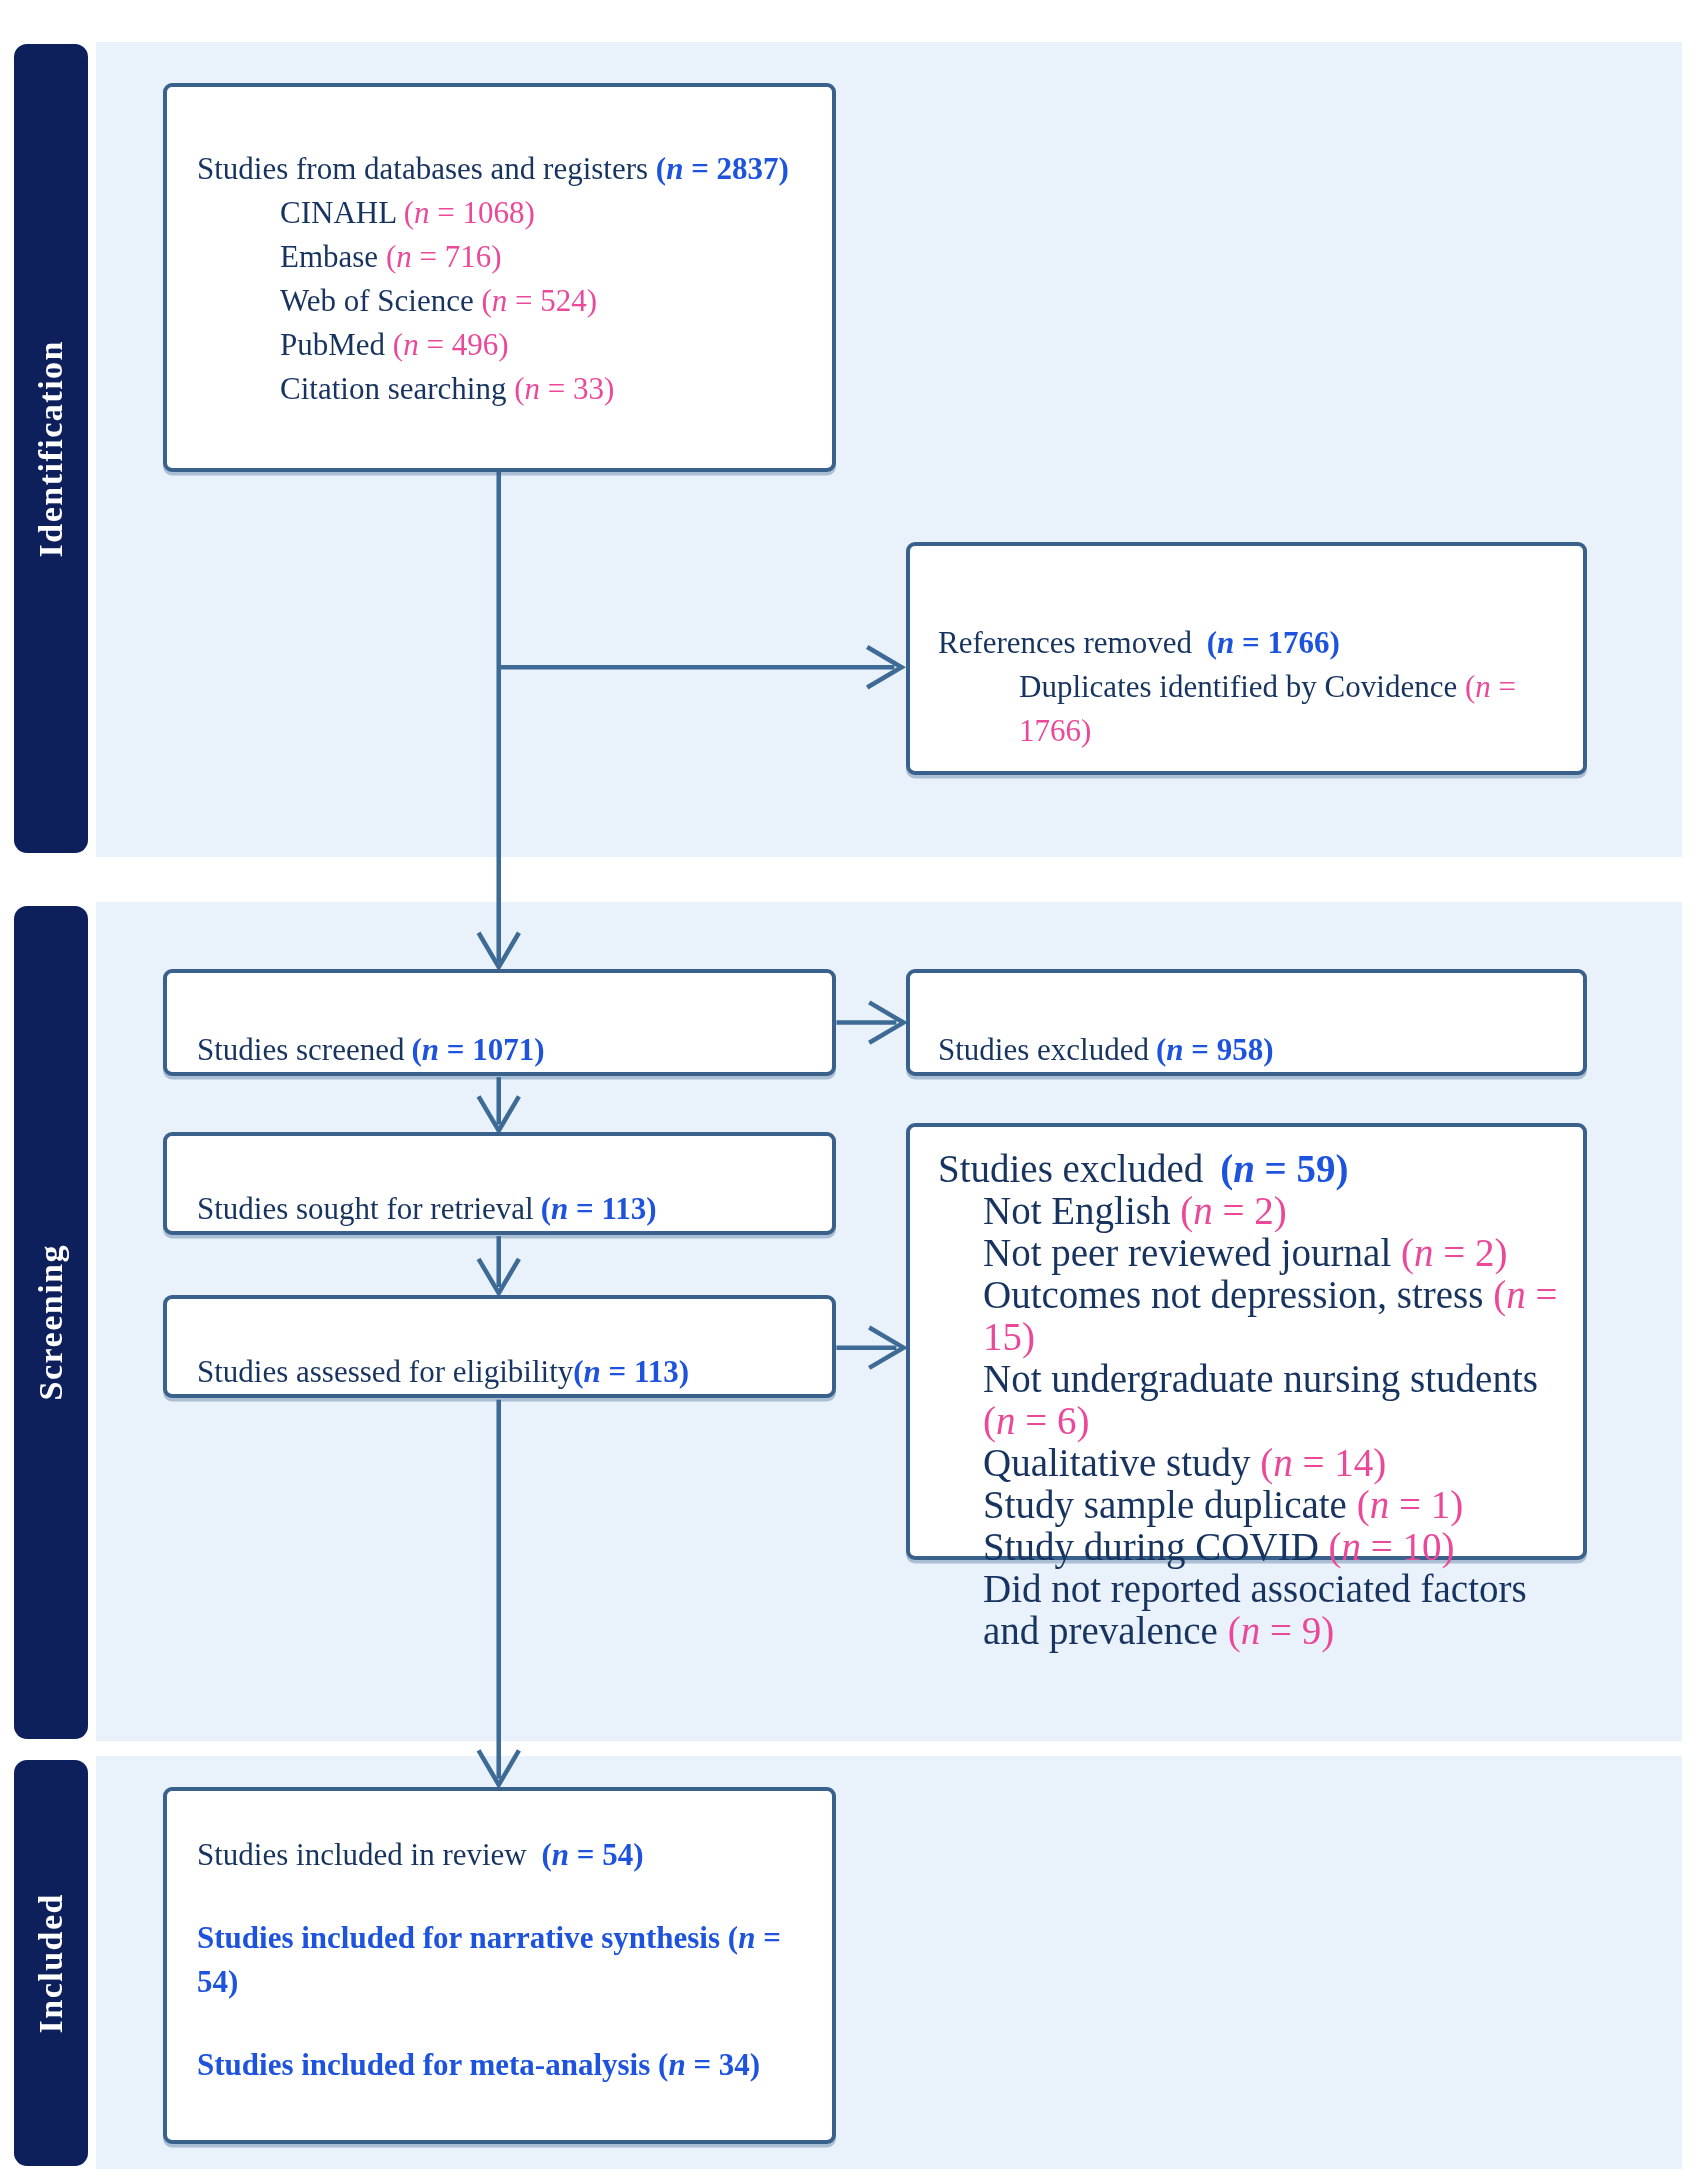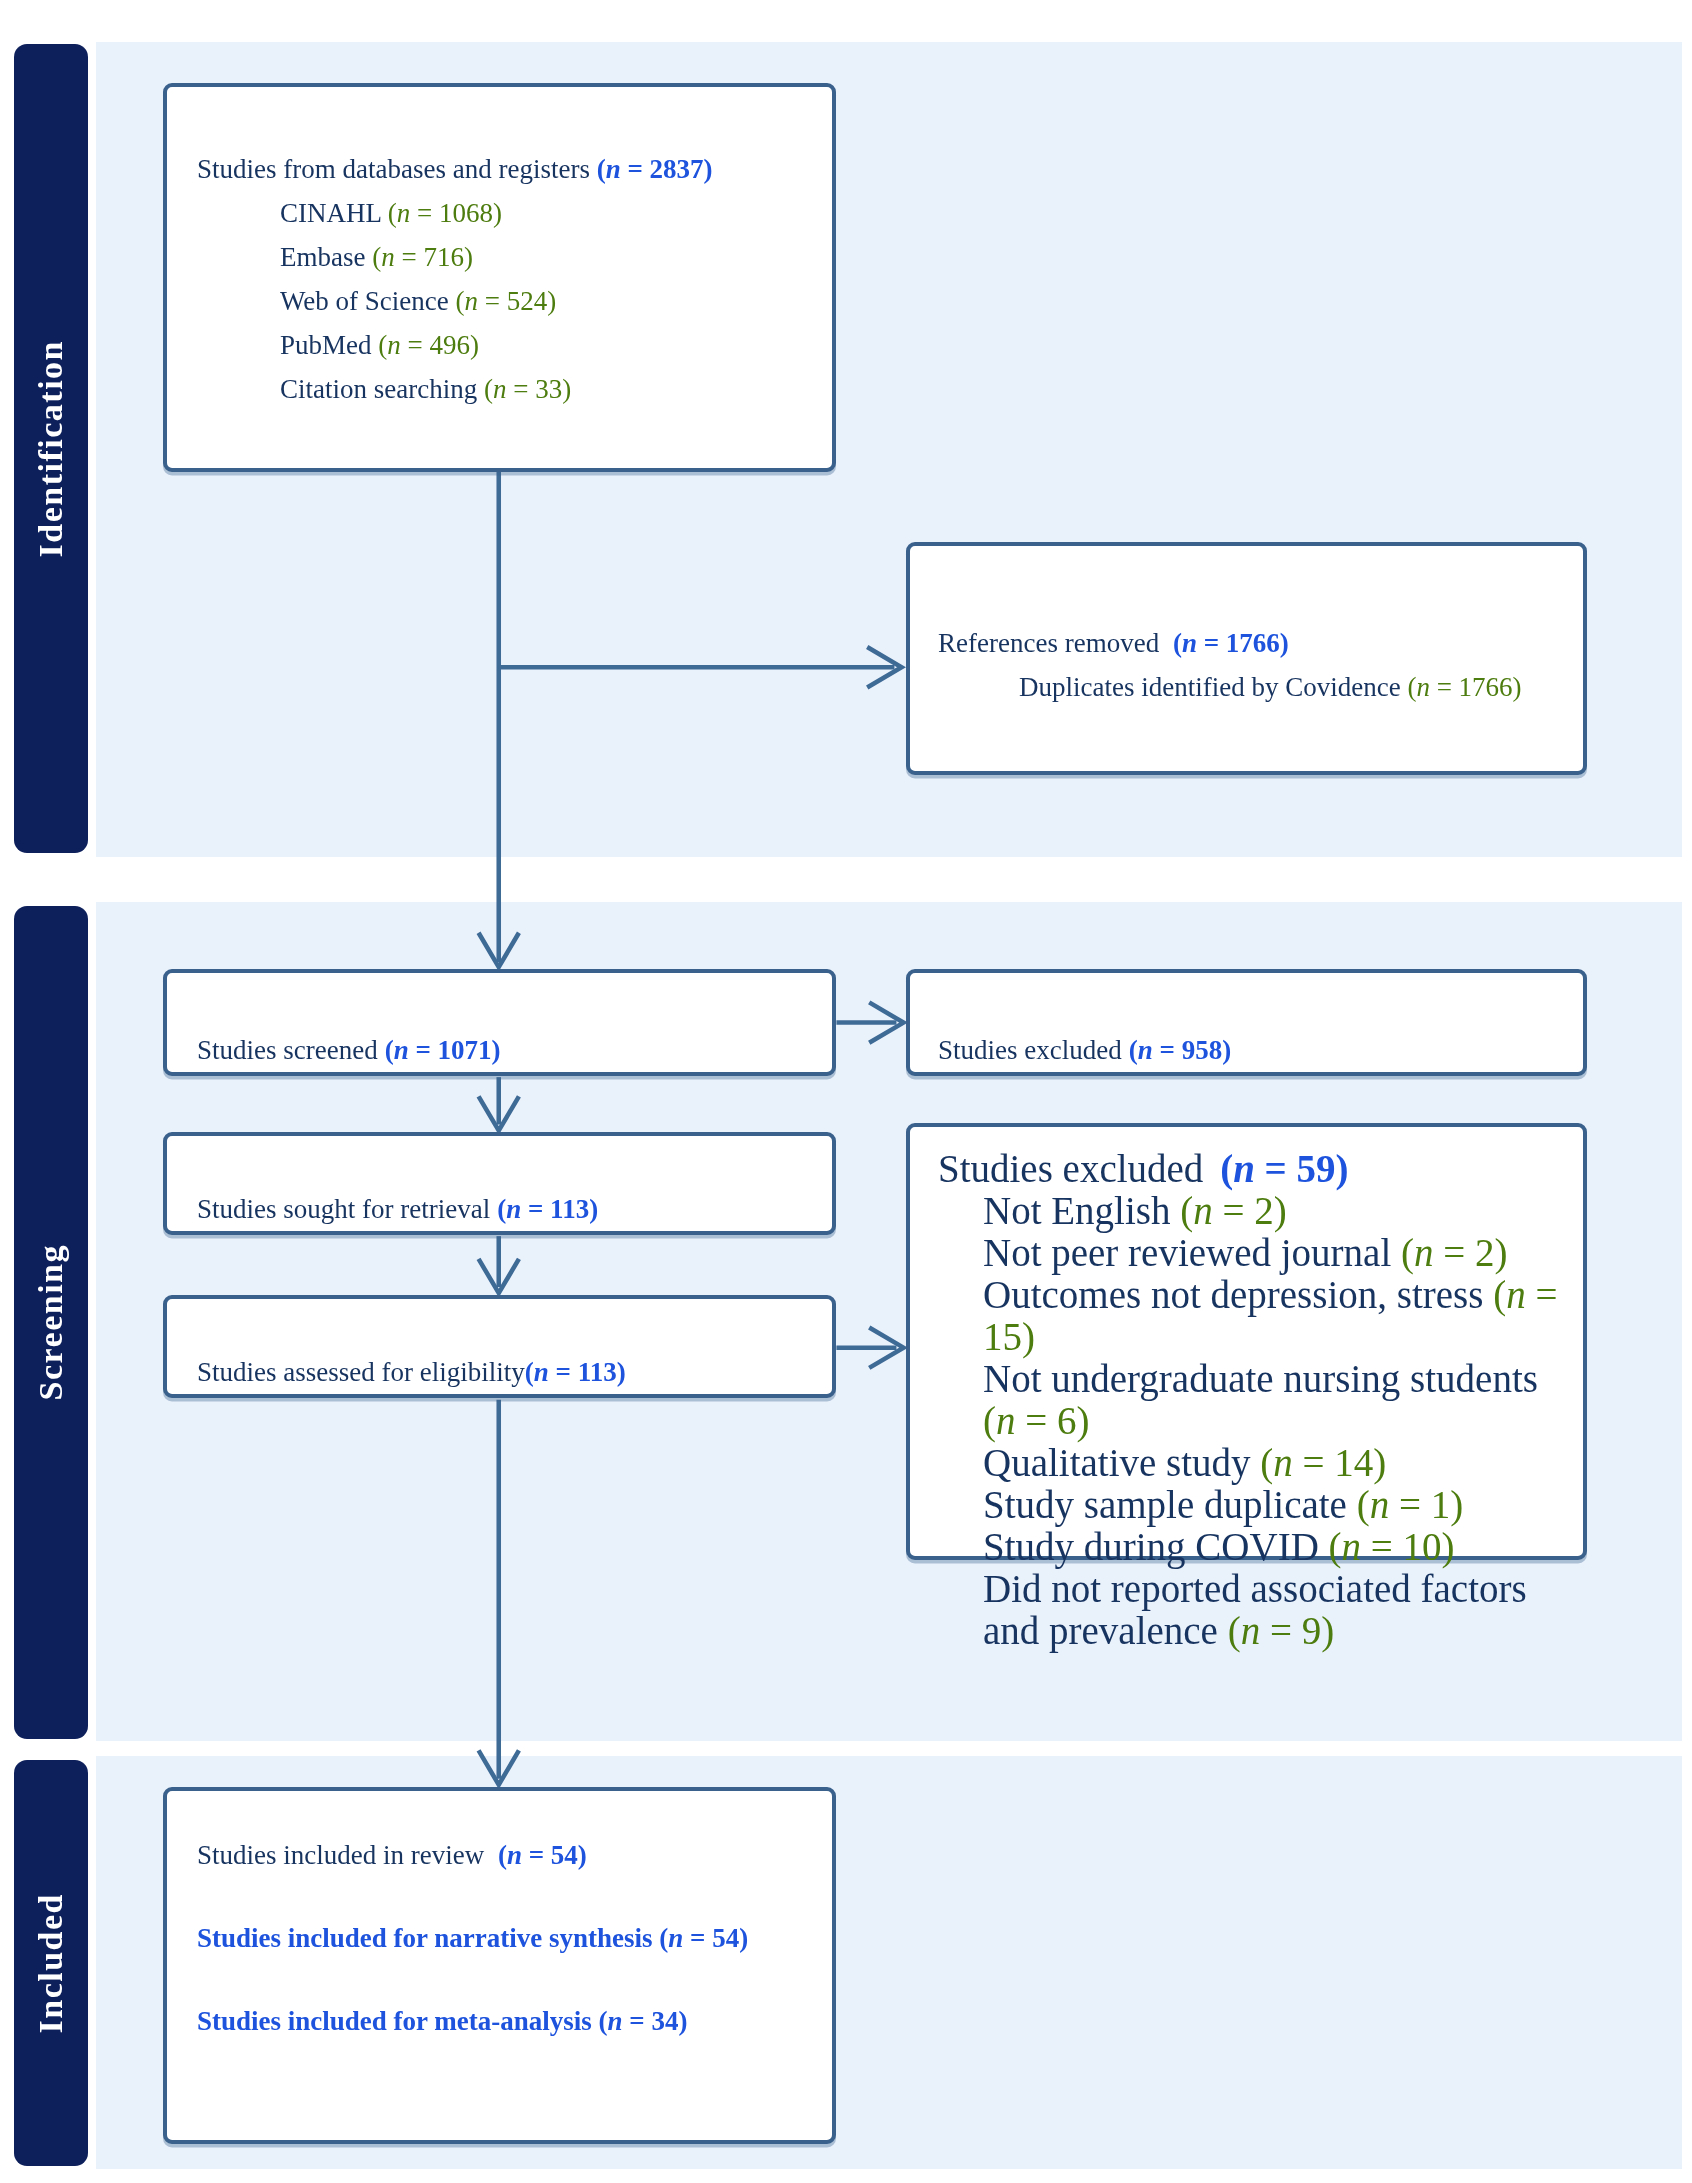--- a/index.html
+++ b/index.html
@@ -22,25 +22,25 @@
   #bar-included{top:1760px;height:406px;}
   .vlabel{
     writing-mode:vertical-rl;transform:rotate(180deg);
     color:#ffffff;font-weight:bold;font-size:34px;letter-spacing:1.5px;
     white-space:nowrap;
   }
 
   .box{
     position:absolute;background:#ffffff;border:4.5px solid #3a618c;
     border-radius:9px;box-sizing:border-box;
-    font-size:27px;line-height:44px;
+    font-size:31px;line-height:44px;
     box-shadow:0 3.5px 0 rgba(58,97,140,0.35);
   }
   .box .cnt-blue{color:#1d53dd;font-weight:bold;}
-  .box .cnt-dark{color:#4d7c0f;}
+  .box .cnt-dark{color:#ec4899;}
   .blue-bold{color:#1d53dd;font-weight:bold;}
 
   #box-databases{left:163px;top:83px;width:673px;height:389px;padding:60px 25px 0 30px;}
   #box-databases .item{padding-left:83px;}
 
   #box-refs-removed{left:906px;top:542px;width:681px;height:233px;padding:75px 23px 0 28px;}
   #box-refs-removed .item{padding-left:81px;}
 
   .oneline{display:flex;align-items:flex-end;padding-left:30px;}
   #box-screened{left:163px;top:969px;width:673px;height:107px;}

